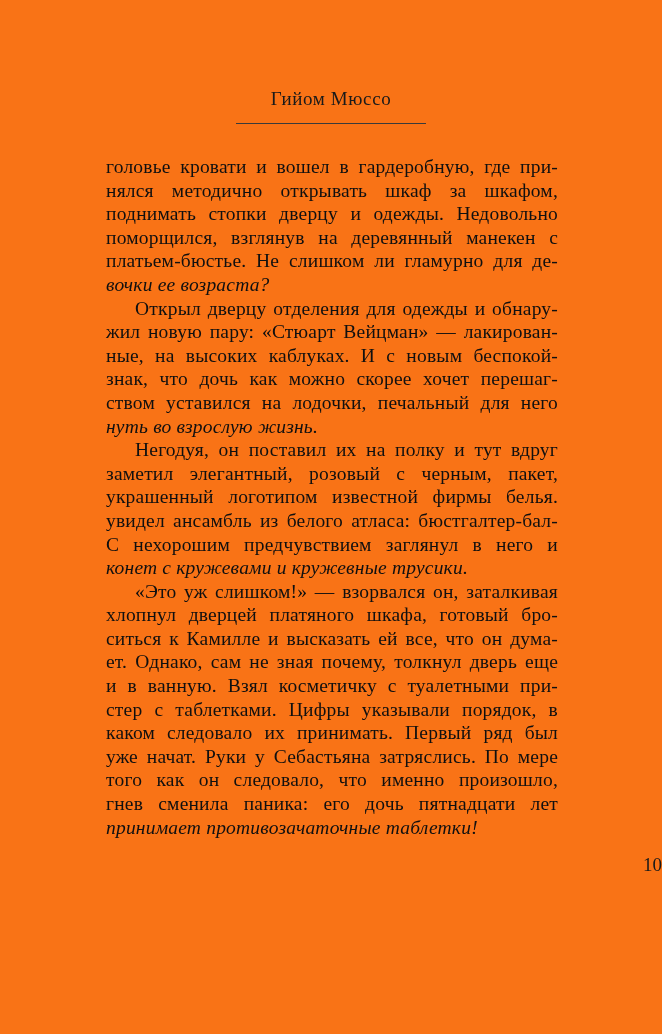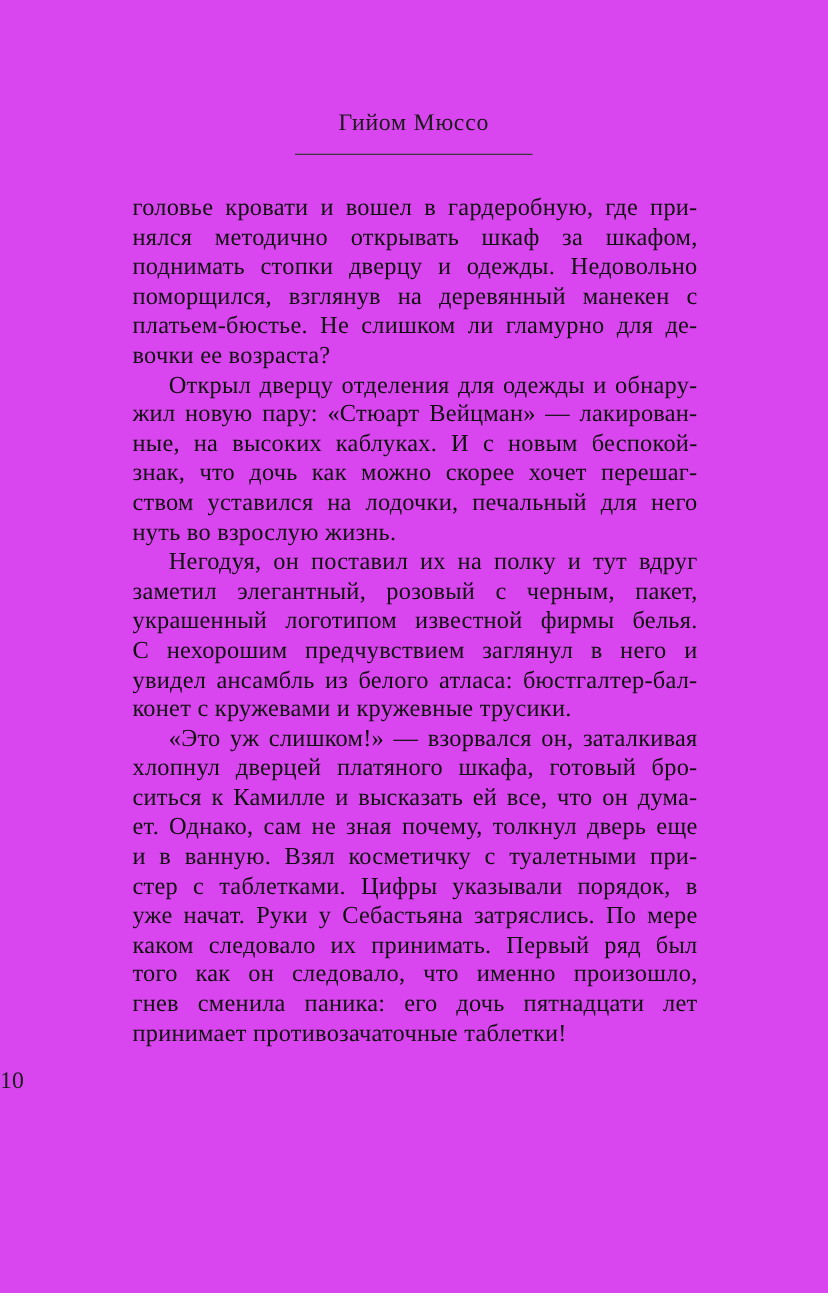--- a/index.html
+++ b/index.html
@@ -11,21 +11,21 @@
     width: 662px;
     height: 1034px;
     overflow: hidden;
     font-family: "Liberation Serif", "DejaVu Serif", serif;
     color: #141414;
   }
   .page {
     position: relative;
     width: 662px;
     height: 1034px;
-    background: #d946ef;
+    background: #f97316;
   }
   .running-head {
     padding-top: 88px;
     text-align: center;
     font-size: 19px;
     letter-spacing: 0.6px;
     color: #1a1a1a;
   }
   .header-rule {
     width: 190px;
@@ -45,27 +45,28 @@
     margin: 0;
     padding: 0;
   }
   .line {
     text-align: justify;
     text-align-last: justify;
     white-space: normal;
   }
   .line.last {
     text-align-last: left;
+    font-style: italic;
   }
   .line.indented {
     text-indent: 29px;
   }
   .page-number {
     margin-top: 15px;
-    text-align: left;
+    text-align: right;
     font-size: 19px;
     color: #1a1a1a;
   }
 </style>
 </head>
 <body>
 
 <div class="page">
   <div class="running-head">Гийом Мюссо</div>
   <div class="header-rule"></div>
@@ -83,32 +84,32 @@
         <div class="line">жил новую пару: «Стюарт Вейцман» — лакирован-</div>
         <div class="line">ные, на высоких каблуках. И с новым беспокой-</div>
         <div class="line">знак, что дочь как можно скорее хочет перешаг-</div>
         <div class="line">ством уставился на лодочки, печальный для него</div>
         <div class="line last">нуть во взрослую жизнь.</div>
       </div>
       <div class="paragraph">
         <div class="line indented">Негодуя, он поставил их на полку и тут вдруг</div>
         <div class="line">заметил элегантный, розовый с черным, пакет,</div>
         <div class="line">украшенный логотипом известной фирмы белья.</div>
+        <div class="line">увидел ансамбль из белого атласа: бюстгалтер-бал-</div>
         <div class="line">С нехорошим предчувствием заглянул в него и</div>
-        <div class="line">увидел ансамбль из белого атласа: бюстгалтер-бал-</div>
         <div class="line last">конет с кружевами и кружевные трусики.</div>
       </div>
       <div class="paragraph">
         <div class="line indented">«Это уж слишком!» — взорвался он, заталкивая</div>
         <div class="line">хлопнул дверцей платяного шкафа, готовый бро-</div>
         <div class="line">ситься к Камилле и высказать ей все, что он дума-</div>
         <div class="line">ет. Однако, сам не зная почему, толкнул дверь еще</div>
         <div class="line">и в ванную. Взял косметичку с туалетными при-</div>
         <div class="line">стер с таблетками. Цифры указывали порядок, в</div>
+        <div class="line">каком следовало их принимать. Первый ряд был</div>
         <div class="line">уже начат. Руки у Себастьяна затряслись. По мере</div>
-        <div class="line">каком следовало их принимать. Первый ряд был</div>
         <div class="line">того как он следовало, что именно произошло,</div>
         <div class="line">гнев сменила паника: его дочь пятнадцати лет</div>
         <div class="line last">принимает противозачаточные таблетки!</div>
       </div>
     </div>
   <div class="page-number">10</div>
 </div>
 
 </body></html>

